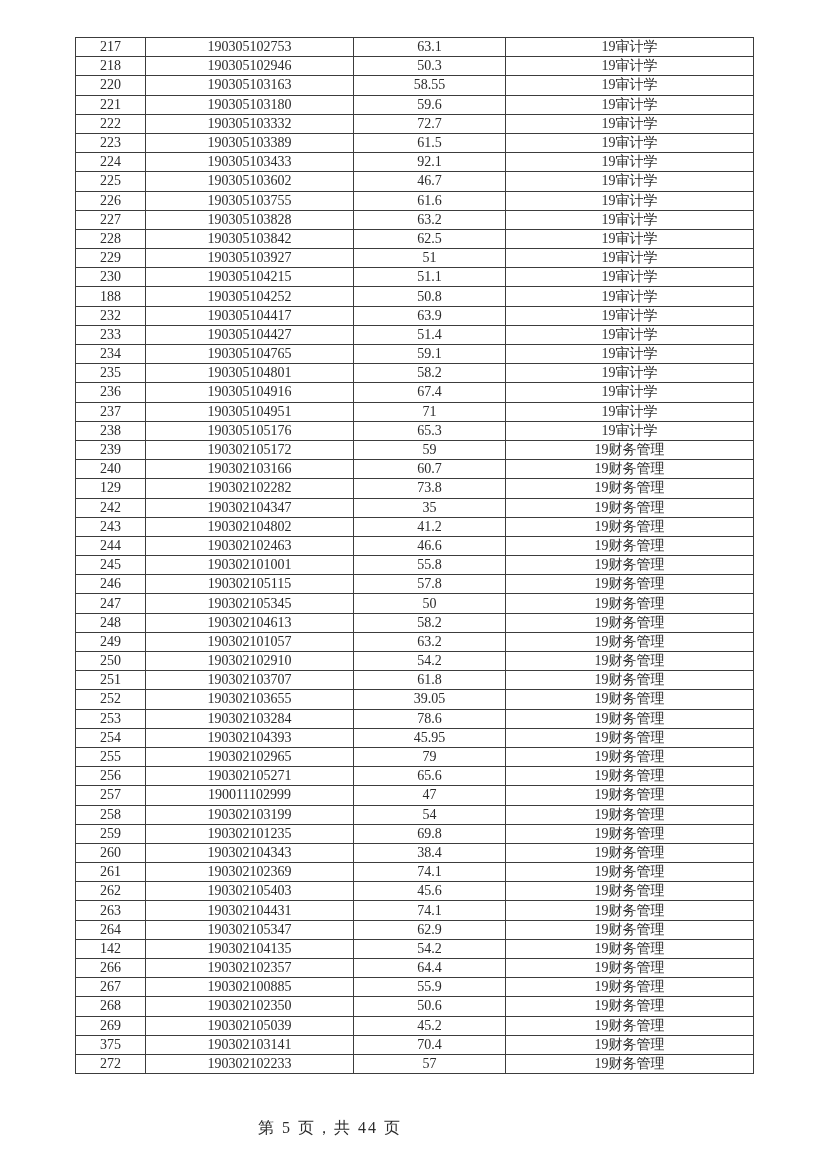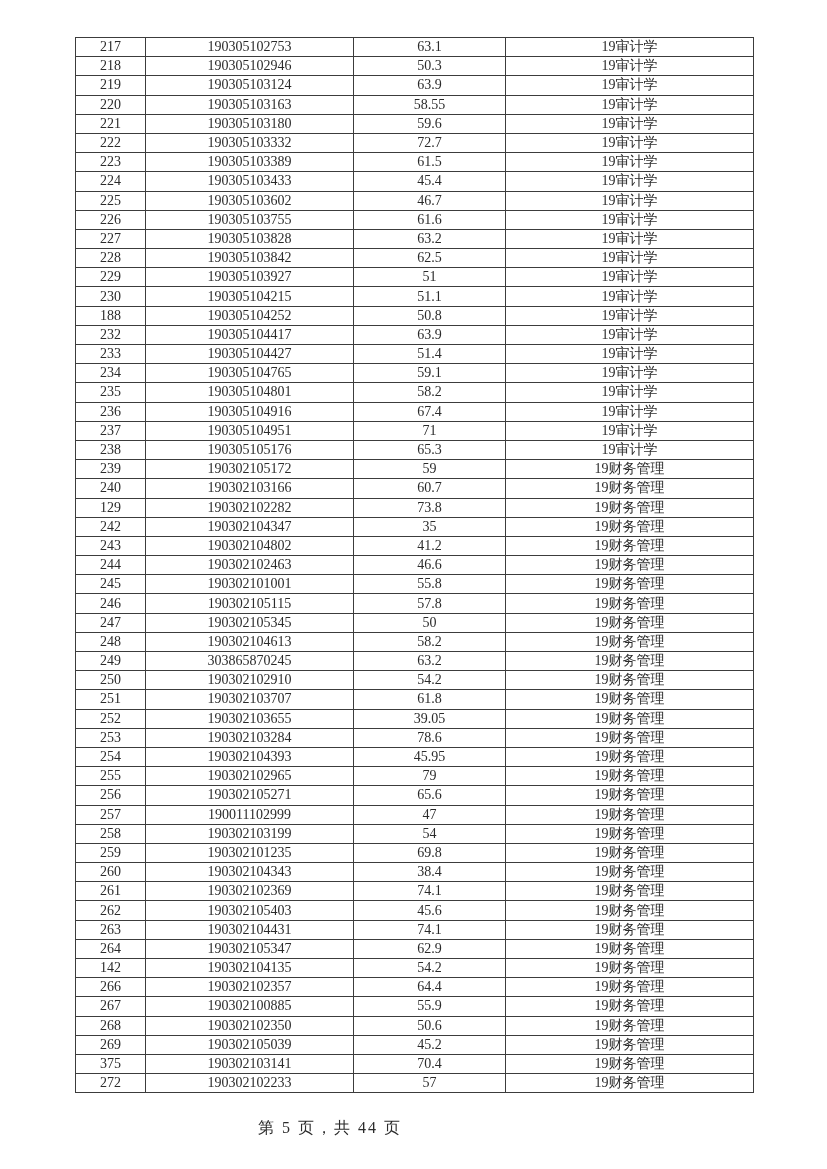--- a/index.html
+++ b/index.html
@@ -70,26 +70,20 @@
           <td>63.1</td>
           <td>19审计学</td>
         </tr>
         <tr>
           <td>218</td>
           <td>190305102946</td>
           <td>50.3</td>
           <td>19审计学</td>
         </tr>
         <tr>
-          <td>219</td>
-          <td>190305103124</td>
-          <td>63.9</td>
-          <td>19审计学</td>
-        </tr>
-        <tr>
           <td>220</td>
           <td>190305103163</td>
           <td>58.55</td>
           <td>19审计学</td>
         </tr>
         <tr>
           <td>221</td>
           <td>190305103180</td>
           <td>59.6</td>
           <td>19审计学</td>
@@ -102,21 +96,21 @@
         </tr>
         <tr>
           <td>223</td>
           <td>190305103389</td>
           <td>61.5</td>
           <td>19审计学</td>
         </tr>
         <tr>
           <td>224</td>
           <td>190305103433</td>
-          <td>45.4</td>
+          <td>92.1</td>
           <td>19审计学</td>
         </tr>
         <tr>
           <td>225</td>
           <td>190305103602</td>
           <td>46.7</td>
           <td>19审计学</td>
         </tr>
         <tr>
           <td>226</td>
@@ -251,21 +245,21 @@
           <td>19财务管理</td>
         </tr>
         <tr>
           <td>248</td>
           <td>190302104613</td>
           <td>58.2</td>
           <td>19财务管理</td>
         </tr>
         <tr>
           <td>249</td>
-          <td>303865870245</td>
+          <td>190302101057</td>
           <td>63.2</td>
           <td>19财务管理</td>
         </tr>
         <tr>
           <td>250</td>
           <td>190302102910</td>
           <td>54.2</td>
           <td>19财务管理</td>
         </tr>
         <tr>

